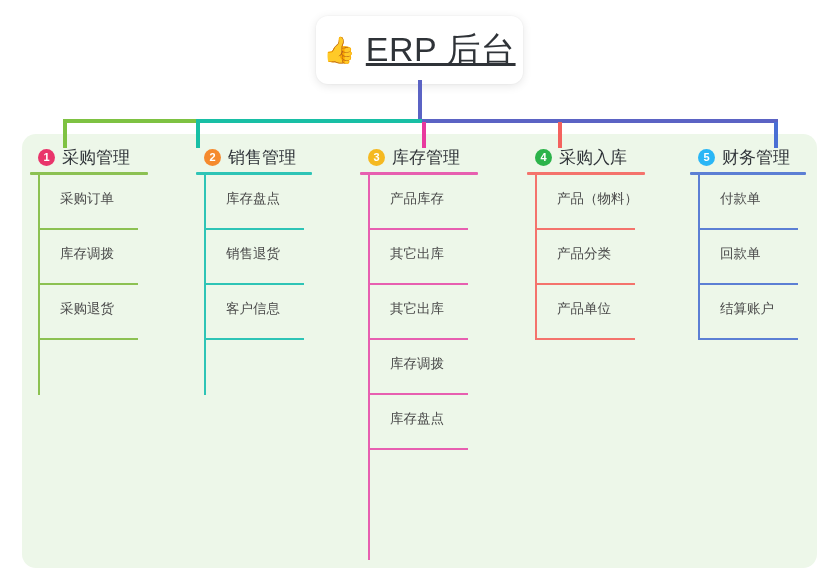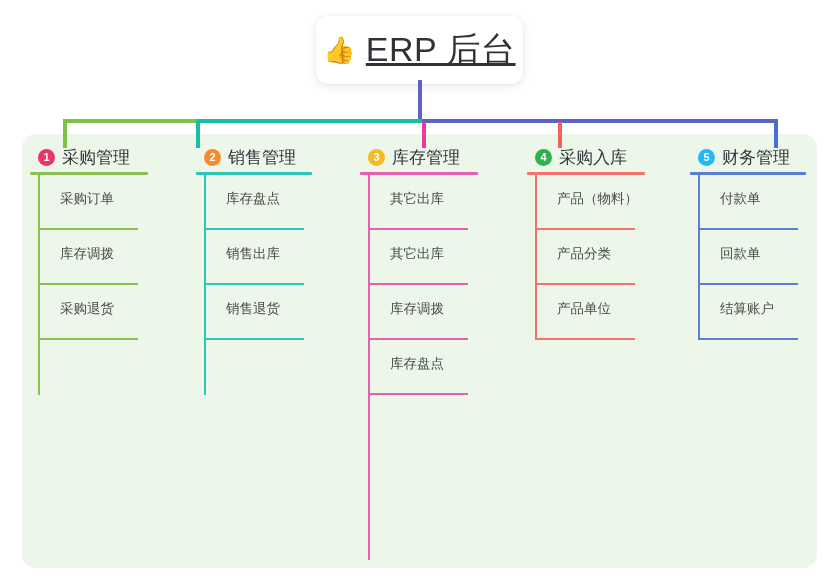--- a/index.html
+++ b/index.html
@@ -189,38 +189,42 @@
           <span class="col-title">销售管理</span>
         </div>
         <div class="col-rule" style="background: rgb(46, 196, 182);"></div>
         <div class="col-body">
           <div class="spine" style="background: rgb(46, 196, 182); height: 220px;"></div>
           <div class="leaf">
             <span class="leaf-label">库存盘点</span>
             <div class="leaf-rule" style="background: rgb(46, 196, 182);"></div>
           </div>
           <div class="leaf">
-            <span class="leaf-label">销售出库</span>
-            <div class="leaf-rule" style="background: rgb(46, 196, 182);"></div>
-          </div>
-          <div class="leaf">
             <span class="leaf-label">销售退货</span>
             <div class="leaf-rule" style="background: rgb(46, 196, 182);"></div>
           </div>
+          <div class="leaf">
+            <span class="leaf-label">客户信息</span>
+            <div class="leaf-rule" style="background: rgb(46, 196, 182);"></div>
+          </div>
         </div>
       </div>
       <div class="column" style="left: 360px; width: 118px;">
         <div class="col-head">
           <span class="badge" style="background: rgb(245, 185, 33);">3</span>
           <span class="col-title">库存管理</span>
         </div>
         <div class="col-rule" style="background: rgb(231, 95, 176);"></div>
         <div class="col-body">
           <div class="spine" style="background: rgb(231, 95, 176); height: 385px;"></div>
           <div class="leaf">
+            <span class="leaf-label">产品库存</span>
+            <div class="leaf-rule" style="background: rgb(231, 95, 176);"></div>
+          </div>
+          <div class="leaf">
             <span class="leaf-label">其它出库</span>
             <div class="leaf-rule" style="background: rgb(231, 95, 176);"></div>
           </div>
           <div class="leaf">
             <span class="leaf-label">其它出库</span>
             <div class="leaf-rule" style="background: rgb(231, 95, 176);"></div>
           </div>
           <div class="leaf">
             <span class="leaf-label">库存调拨</span>
             <div class="leaf-rule" style="background: rgb(231, 95, 176);"></div>

